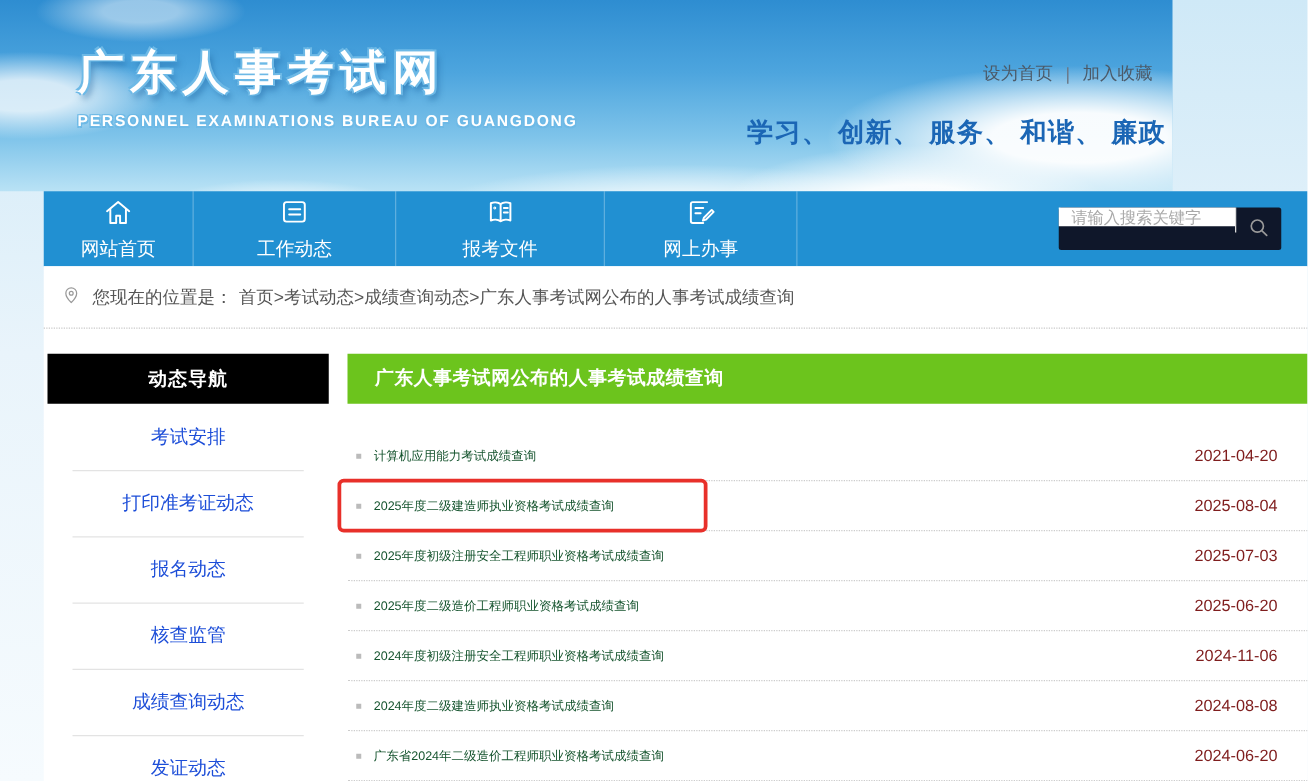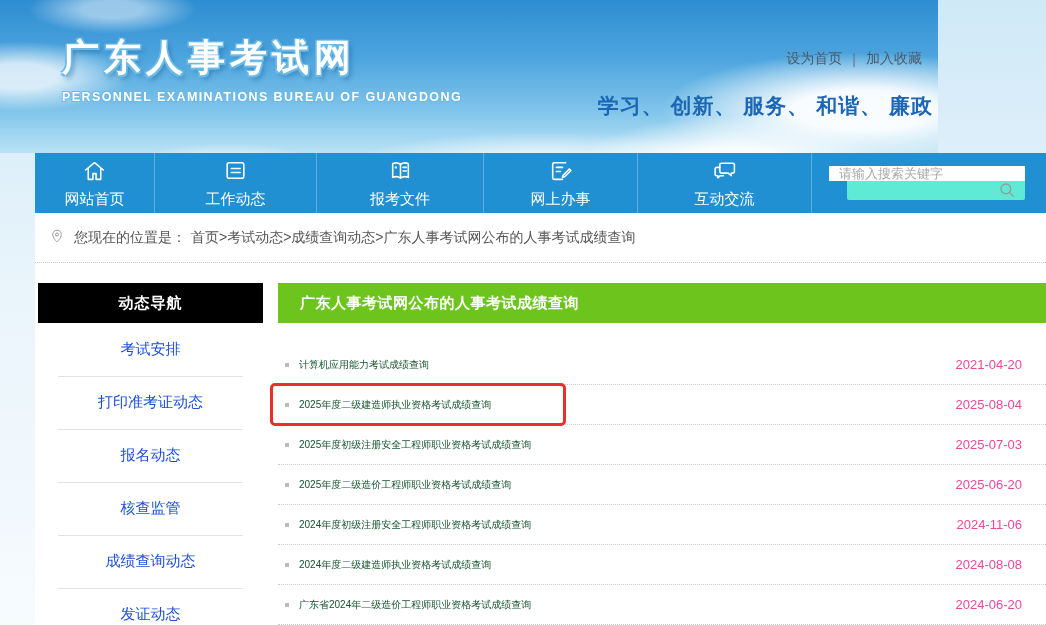--- a/index.html
+++ b/index.html
@@ -33,21 +33,21 @@
   .slogan { position:absolute; right:5px; top:92px; font-size:21px; font-weight:bold; color:#1b66b5; letter-spacing:1px; white-space:nowrap; }
 
   
   .navbar { position:absolute; top:153px; left:35px; width:1011px; height:60px; background:#2190d2; display:flex; align-items:stretch; }
   .nav-item { display:flex; flex-direction:column; align-items:center; justify-content:center; gap:3px; color:#fff; cursor:pointer; border-right:1px solid rgba(255,255,255,.28); }
   .nav-item:nth-child(1){width:120px;} .nav-item:nth-child(2){width:162px;} .nav-item:nth-child(3){width:167px;}
   .nav-item:nth-child(4){width:154px;} .nav-item:nth-child(5){width:174px;}
   .nav-item .lbl { font-size:15px; }
   .nav-item svg { width:25px; height:25px; stroke:#fff; fill:none; stroke-width:1.5; stroke-linecap:round; stroke-linejoin:round; }
   .nav-search-area { flex:1; display:flex; align-items:center; justify-content:flex-end; padding-right:21px; }
-  .search-box { width:178px; height:34px; background:#5eead4; display:flex; align-items:flex-end; border-radius:2px;flex-direction:column; }
+  .search-box { width:178px; height:34px; background:#0f172a; display:flex; align-items:flex-start; border-radius:2px; }
   .search-box input { flex:1; min-width:0; border:none; outline:none; padding:0 10px; font-size:13px; color:#333; font-family:inherit; }
   .search-box input::placeholder { color:#a9a9a9; }
   .search-divider { width:1px; height:20px; background:#ddd; }
   .search-btn { width:36px; height:100%; display:flex; align-items:center; justify-content:center; cursor:pointer; background:none; border:none; }
   .search-btn svg { width:18px; height:18px; stroke:#9a9a9a; fill:none; stroke-width:1.8; stroke-linecap:round; }
 
   
   .page { position:absolute; top:213px; left:35px; width:1011px; height:412px; background:#fff; }
   .breadcrumb { height:50px; display:flex; align-items:center; gap:9px; padding:0 14px; border-bottom:1px dotted #c9c9c9; font-size:14px; color:#555; }
   .breadcrumb svg { width:16px; height:16px; stroke:#999; fill:none; stroke-width:1.5; flex:none; }
@@ -61,21 +61,21 @@
   .sidebar li { height:53px; display:flex; align-items:center; justify-content:center; font-size:15px; color:#1d4ed8; cursor:pointer; position:relative; }
   .sidebar li + li::before { content:""; position:absolute; top:0; left:20px; right:20px; border-top:1px solid #e3e3e3; }
 
   
   .main { flex:1; margin-left:15px; min-width:0; }
   .main-title-bar { height:40px; background:#6cc41d; color:#fff; font-size:15px; font-weight:bold; line-height:40px; padding-left:22px; letter-spacing:.5px; }
   .news-list { padding-top:22px; }
   .news-row { position:relative; height:40px; display:flex; align-items:center; padding:0 24px 0 4px; border-bottom:1px dotted #ccc; }
   .bullet { width:4px; height:4px; background:#bbb; margin:0 10px 0 3px; flex:none; }
   .news-label { flex:1; font-size:10px; color:#14532d; cursor:pointer; white-space:nowrap; overflow:hidden; text-overflow:ellipsis; }
-  .news-date { font-size:13px; color:#ec4899; flex:none; margin-left:12px; }
+  .news-date { font-size:13px; color:#7f1d1d; flex:none; margin-left:12px; }
   .highlight-box { position:absolute; left:-8px; top:-2px; width:296px; height:43px; border:3px solid #e8302a; border-radius:5px; pointer-events:none; z-index:2; }
 </style>
 </head>
 <body>
 
 <div class="sky">
   <div class="logo-block">
     <div class="logo-title">广东人事考试网</div>
     <div class="logo-sub">PERSONNEL EXAMINATIONS BUREAU OF GUANGDONG</div>
   </div>
@@ -122,29 +122,20 @@
   <div class="nav-item">
     <span>
       <svg viewBox="0 0 24 24">
           <path d="M17 4.5 H6 C5 4.5 4.5 5 4.5 6 V19 C4.5 20 5 20.5 6 20.5 H14"></path>
           <line x1="8" y1="9" x2="14" y2="9"></line>
           <line x1="8" y1="13" x2="12" y2="13"></line>
           <path d="M14.5 16.5 L20.5 10.5 L22 12 L16 18 L13.8 18.7 Z"></path>
         </svg>
     </span>
     <span class="lbl">网上办事</span>
-  </div>
-  <div class="nav-item">
-    <span>
-      <svg viewBox="0 0 24 24">
-          <path d="M9 5 H20 C20.8 5 21.5 5.6 21.5 6.4 V13 C21.5 13.8 20.8 14.5 20 14.5 H18.5 V17 L15.5 14.5 H9 C8.2 14.5 7.5 13.8 7.5 13 V6.4 C7.5 5.6 8.2 5 9 5 Z"></path>
-          <path d="M7.5 9 H4.5 C3.7 9 3 9.6 3 10.4 V15.5 C3 16.3 3.7 17 4.5 17 H5.5 V19 L8 17 H11"></path>
-        </svg>
-    </span>
-    <span class="lbl">互动交流</span>
   </div>
   <div class="nav-search-area">
     <div class="search-box">
       <input type="text" placeholder="请输入搜索关键字" style="">
       <div class="search-divider"></div>
       <button class="search-btn">
         <span>
           <svg viewBox="0 0 24 24">
               <circle cx="10.5" cy="10.5" r="6.5"></circle>
               <line x1="15.5" y1="15.5" x2="20.5" y2="20.5"></line>

